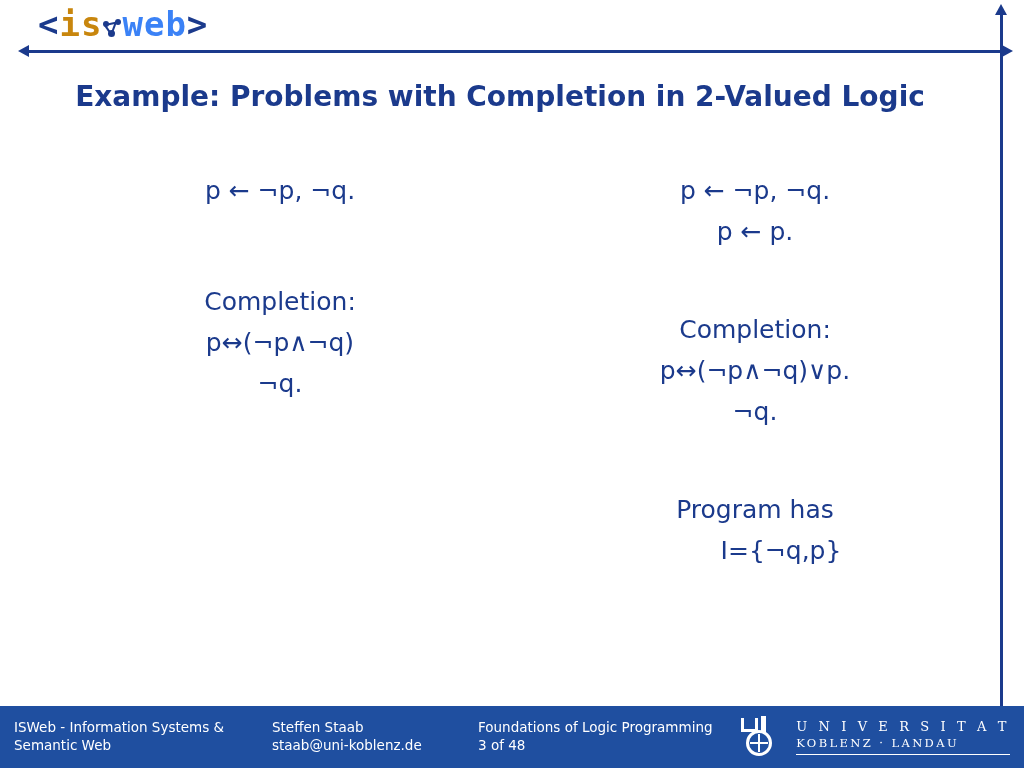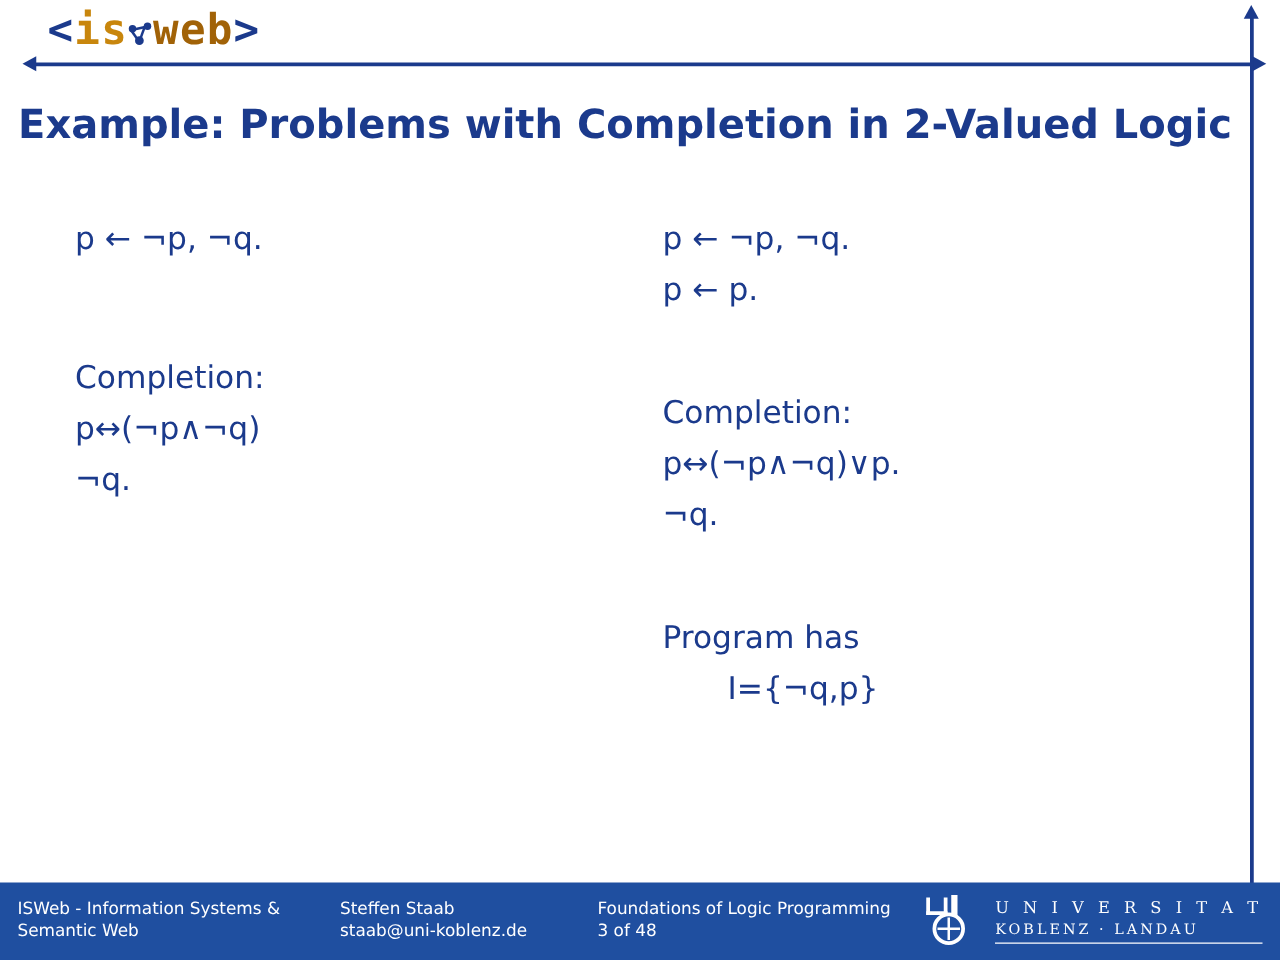--- a/index.html
+++ b/index.html
@@ -21,21 +21,21 @@
     left: 38px;
     top: 4px;
     font-family: "DejaVu Sans Mono", monospace;
     font-size: 34px;
     font-weight: bold;
     letter-spacing: 1px;
     white-space: nowrap;
   }
   .logo .brk { color: #1b3a8c; }
   .logo .is  { color: #c8860d; margin-top: 48px; }
-  .logo .web { color: #a16207; }
+  .logo .web { color: #3b82f6; }
   .logo .dot-ico {
     display: inline-block;
     width: 20px;
     height: 20px;
     position: relative;
     vertical-align: -3px;
   }
   .logo .dot-ico i {
     position: absolute;
     display: block;
@@ -111,40 +111,41 @@
   }
 
   
   .slide-title {
     position: absolute;
     left: 0;
     top: 80px;
     width: 1000px;
     text-align: center;
     color: #1b3a8c;
-    font-size: 32px;
+    font-size: 28px;
     font-weight: bold;
     font-family: "DejaVu Sans", sans-serif;
   }
 
   
   .columns {
     position: absolute;
     left: 0;
     top: 178px;
     width: 1000px;
     height: 480px;
   }
   .col {
     position: absolute;
     top: 0;
     color: #1b3a8c;
     font-size: 25px;
     font-family: "DejaVu Sans", sans-serif;
     line-height: 1.0;
+    text-align: center;
   }
   .col-left  { left: 60px;  width: 440px; }
   .col-right { left: 530px; width: 450px; }
 
   .blk { margin-bottom: 0; }
   .line { white-space: pre; }
   .line.sp-1  { margin-top: 16px; }
   .line.gap-l { margin-top: 86px; }
   .line.gap-m { margin-top: 73px; }
   .indent-1 { padding-left: 36px; }

